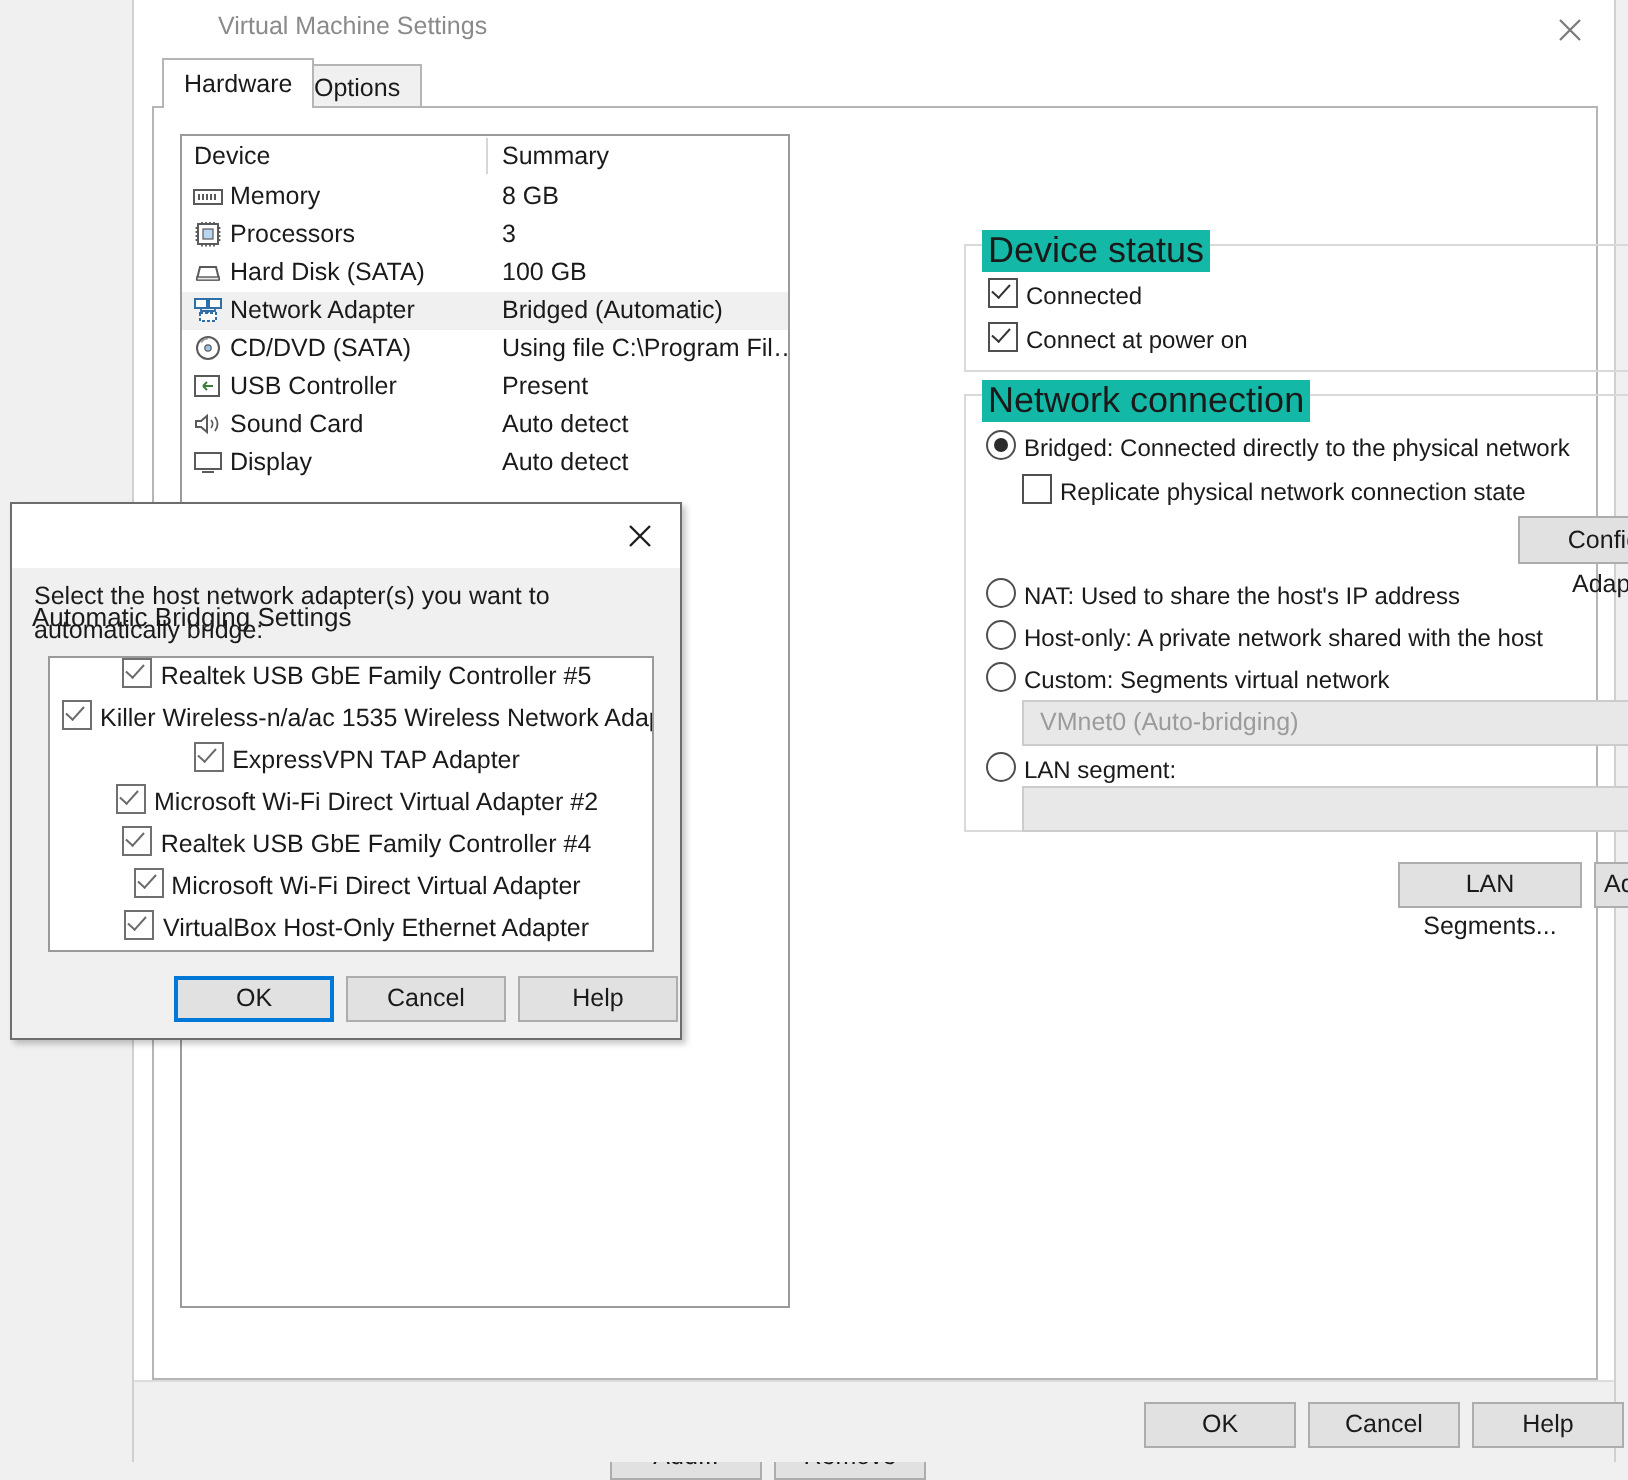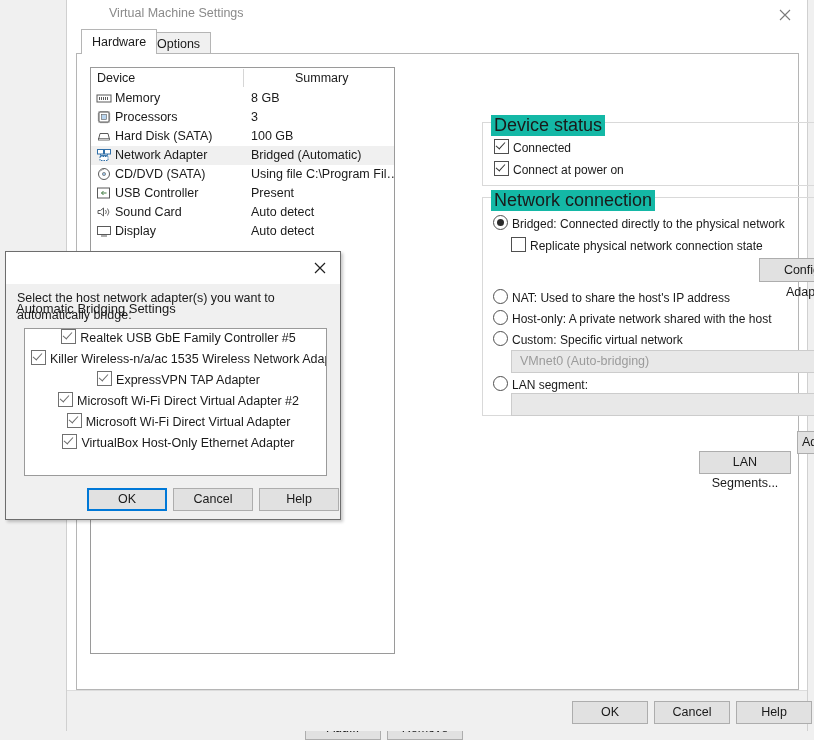--- a/index.html
+++ b/index.html
@@ -99,21 +99,21 @@
   #devlist-header {
     position: relative;
     height: 21px;
     font-size: 12.5px;
     color: #1a1a1a;
   }
   #devlist-header .h-device {
     position: absolute; left: 6px; top: 3px;
   }
   #devlist-header .h-summary {
-    position: absolute; left: 160px; top: 3px; margin-left: 44px;
+    position: absolute; left: 160px; top: 3px;
   }
   #devlist-header .hdr-sep {
     position: absolute; left: 152px; top: 1px;
     width: 1px; height: 18px; background: #d6d6d6;
   }
   .dev-row {
     position: relative;
     height: 19px;
     font-size: 12.5px;
     color: #1a1a1a;
@@ -252,21 +252,21 @@
     cursor: default;
   }
   .combo .combo-text {
     position: absolute; left: 8px; top: 3px;
   }
   #combo-vmnet { left: 28px; top: 152px; width: 323px; height: 23px; }
   #combo-lanseg { left: 28px; top: 195px; width: 323px; height: 23px; }
 
   #btn-lansegments {
     position: absolute; left: 622px; top: 377px;
-    width: 92px; height: 23px; line-height: 21px; margin-top: 20px;
+    width: 92px; height: 23px; line-height: 21px;
   }
   #btn-advanced {
     position: absolute; left: 720px; top: 377px;
     width: 76px; height: 23px; line-height: 21px;
   }
 
   
   #footer {
     position: absolute;
     left: 0; top: 690px; right: 0; height: 40px;
@@ -502,21 +502,21 @@
 
       <label class="ctl" id="rb-nat">
         <span class="radio"></span><span>NAT: Used to share the host's IP address</span>
       </label>
 
       <label class="ctl" id="rb-hostonly">
         <span class="radio"></span><span>Host-only: A private network shared with the host</span>
       </label>
 
       <label class="ctl" id="rb-custom">
-        <span class="radio"></span><span>Custom: Specific virtual network</span>
+        <span class="radio"></span><span>Custom: Segments virtual network</span>
       </label>
 
       <div class="combo" id="combo-vmnet">
         <span class="combo-text">VMnet0 (Auto-bridging)</span>
 
       </div>
 
       <label class="ctl" id="rb-lanseg">
         <span class="radio"></span><span>LAN segment:</span>
       </label>
@@ -557,20 +557,23 @@
     <div class="adapter-row">
       <span class="box checked"></span><span>Killer Wireless-n/a/ac 1535 Wireless Network Adapter</span>
     </div>
     <div class="adapter-row">
       <span class="box checked"></span><span>ExpressVPN TAP Adapter</span>
     </div>
     <div class="adapter-row">
       <span class="box checked"></span><span>Microsoft Wi-Fi Direct Virtual Adapter #2</span>
     </div>
     <div class="adapter-row">
+      <span class="box checked"></span><span>Realtek USB GbE Family Controller #4</span>
+    </div>
+    <div class="adapter-row">
       <span class="box checked"></span><span>Microsoft Wi-Fi Direct Virtual Adapter</span>
     </div>
     <div class="adapter-row">
       <span class="box checked"></span><span>VirtualBox Host-Only Ethernet Adapter</span>
     </div>
   </div>
 
   <button class="btn focused" id="dlg-ok">OK</button>
   <button class="btn" id="dlg-cancel">Cancel</button>
   <button class="btn" id="dlg-help">Help</button>

